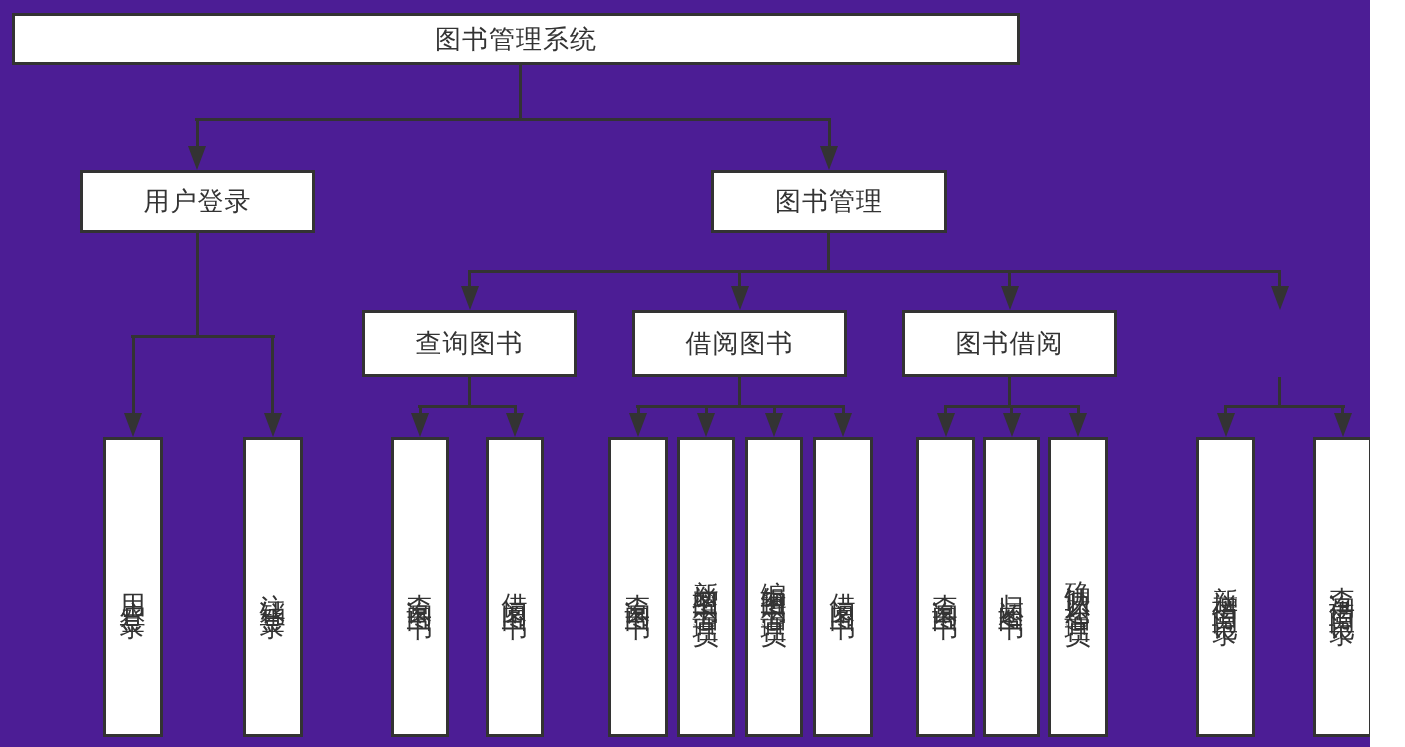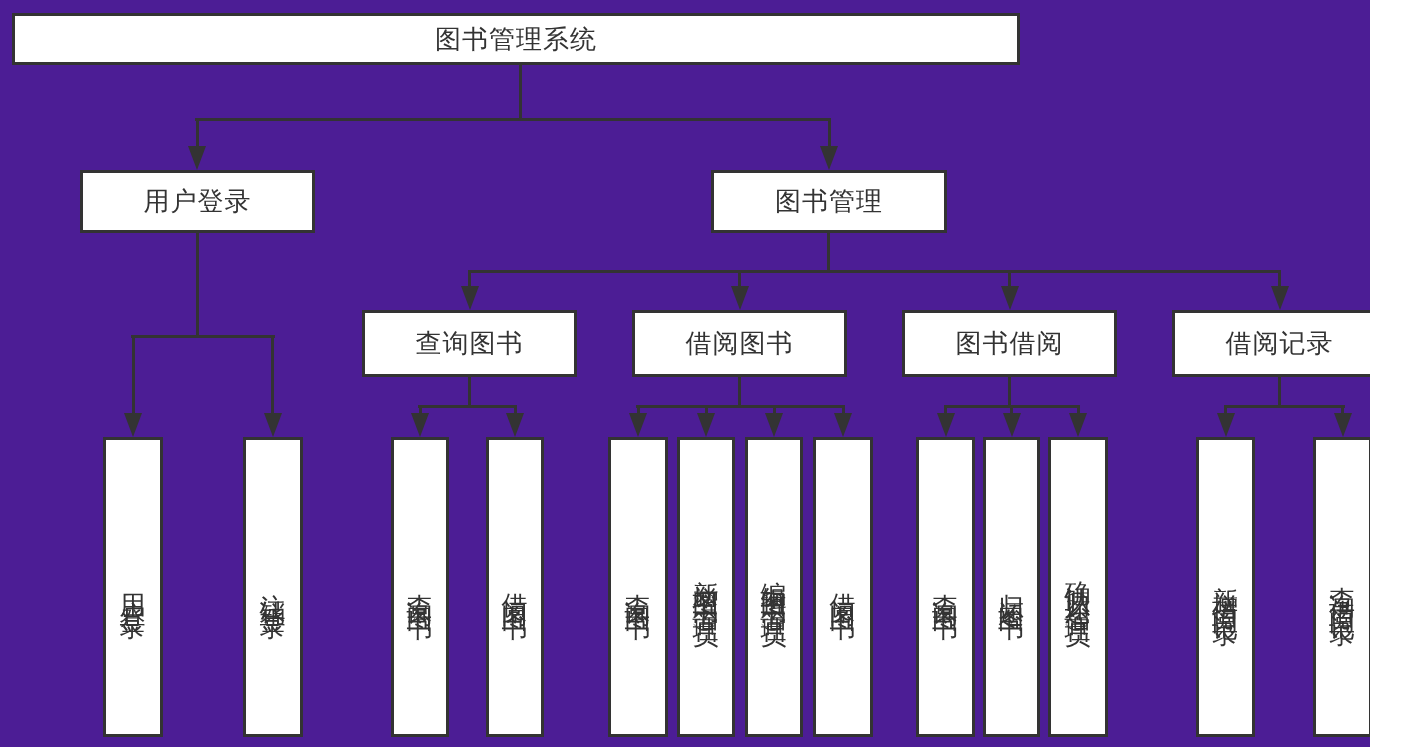--- a/index.html
+++ b/index.html
@@ -106,23 +106,20 @@
 
   <div class="box hbox" style="left:362px;top:310px;width:215px;height:67px">
     <span>查询图书</span>
   </div>
   <div class="box hbox" style="left:632px;top:310px;width:215px;height:67px">
     <span>借阅图书</span>
   </div>
   <div class="box hbox" style="left:902px;top:310px;width:215px;height:67px">
     <span>图书借阅</span>
   </div>
-  <div class="box hbox" style="left:1172px;top:310px;width:215px;height:67px">
-    <span>借阅记录</span>
-  </div>
 
   <div class="box vbox" style="left:103px;top:437px;width:60px;height:300px">
     <span>用户登录</span>
   </div>
   <div class="box vbox" style="left:243px;top:437px;width:60px;height:300px">
     <span>注销登录</span>
   </div>
 
   <div class="box vbox" style="left:391px;top:437px;width:58px;height:300px">
     <span>查询图书</span>

